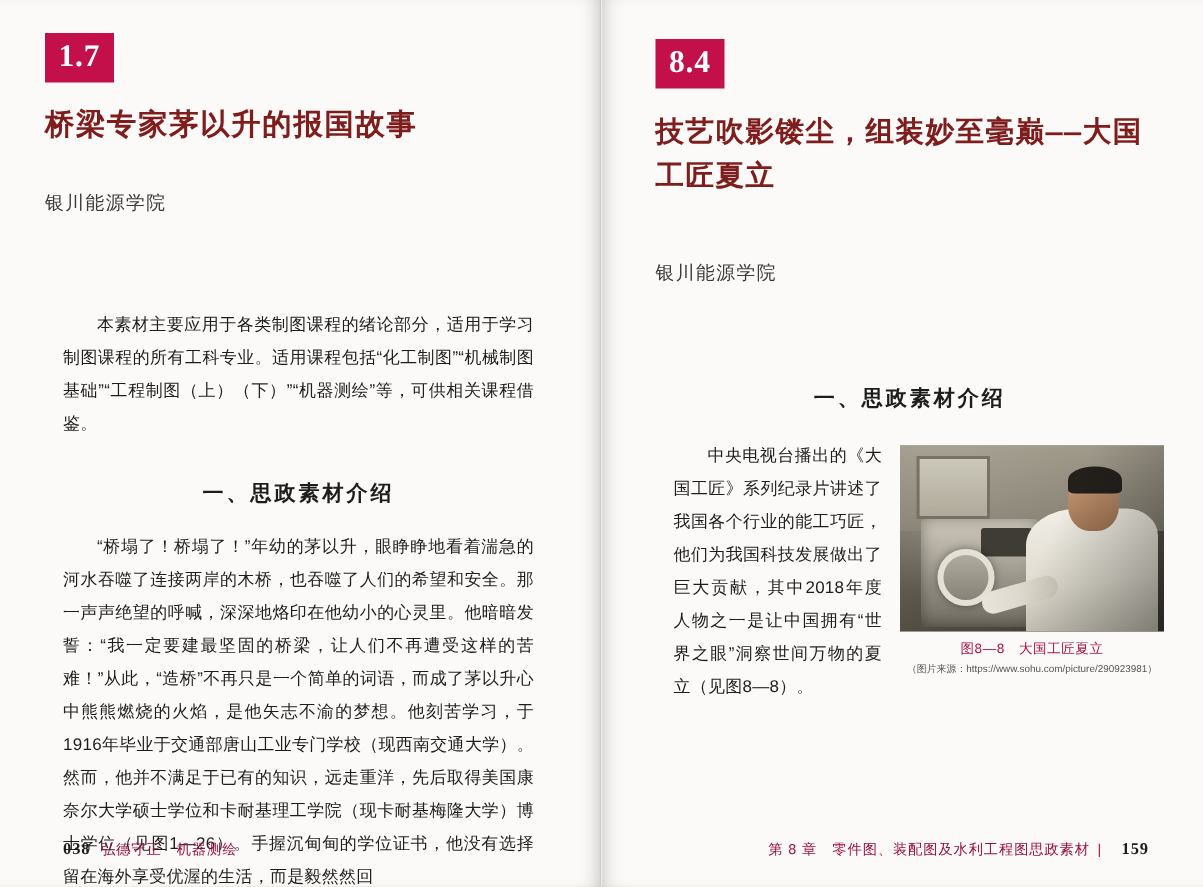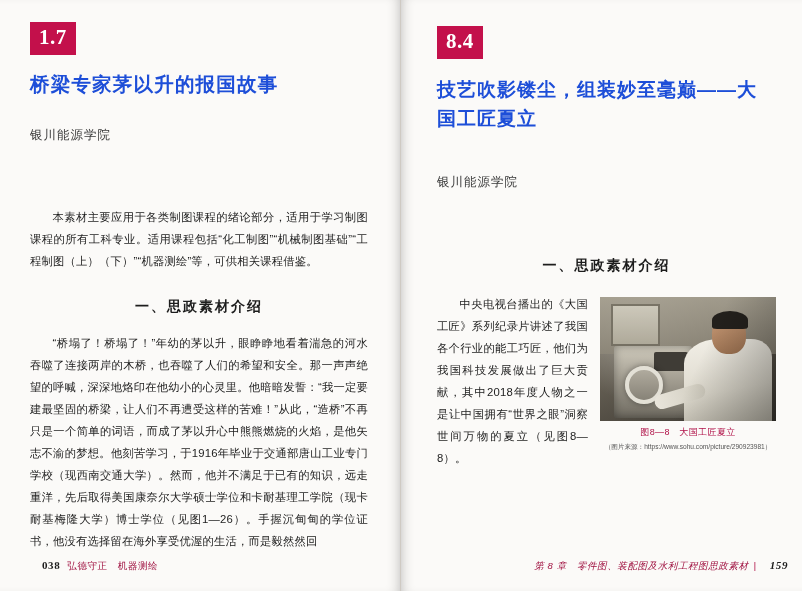--- a/index.html
+++ b/index.html
@@ -64,22 +64,22 @@
   }
   .badge-wrap {
     margin-top: 22px;
   }
   .right .badge-wrap {
     margin-top: 26px;
   }
 
   
   .art-title {
-    color: #1d4ed8;
-    font-family: Liberation Sans, sans-serif;
+    color: #7f1d1d;
+    font-family: Liberation Mono, monospace;
     font-weight: bold;
     font-size: 19.5px;
     line-height: 1.55;
     letter-spacing: 1.2px;
     margin-top: 14px;
   }
   .right .art-title {
     font-size: 19px;
     letter-spacing: 1px;
     margin-top: 16px;
@@ -95,21 +95,21 @@
   }
 
   
   .body-block {
     margin-top: 62px;
   }
   .right .body-block {
     margin-top: 66px;
   }
   p.para {
-    margin: 0;
+    margin: 12px;
     color: #1d1d1d;
     font-size: 11.3px;
     line-height: 1.95;
     text-align: justify;
     text-indent: 2em;
     letter-spacing: 0.2px;
   }
   .section-head {
     text-align: center;
     color: #1d1d1d;
@@ -239,22 +239,21 @@
     bottom: 18px;
     font-size: 9.5px;
     letter-spacing: 0.6px;
     display: flex;
     align-items: baseline;
   }
   .footer.left-foot {
     left: 42px;
   }
   .footer.right-foot {
-    right: 14px;
-    font-style: italic;
+    right: 36px;
   }
   .folio {
     font-family: "Liberation Serif", serif;
     font-weight: bold;
     font-size: 11px;
     color: #1d1d1d;
   }
   .foot-text {
     color: #9f0e3e;
     font-size: 9.5px;

